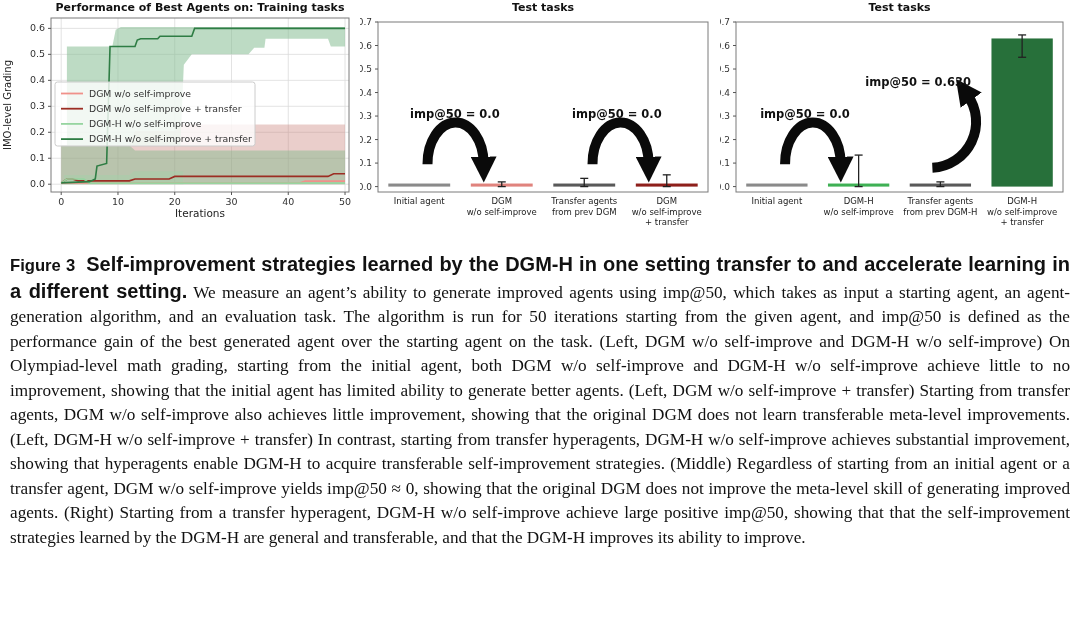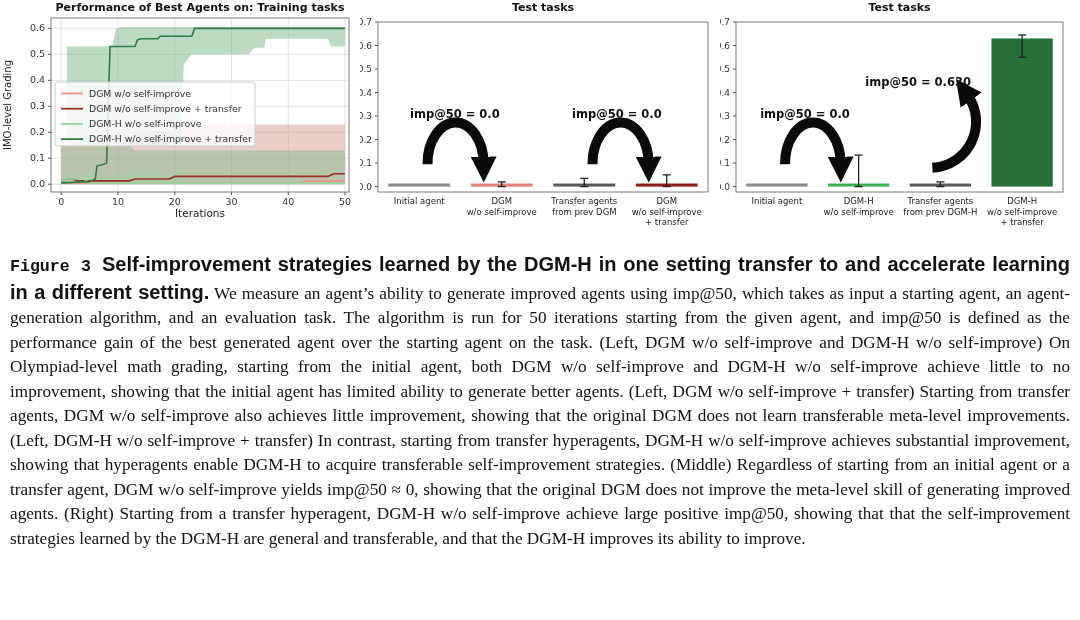--- a/index.html
+++ b/index.html
@@ -3,21 +3,21 @@
 <meta charset="utf-8">
 <style>
   html,body{margin:0;padding:0;background:#ffffff;}
   body{width:1080px;height:620px;overflow:hidden;font-family:"DejaVu Sans",sans-serif;}
   .page{width:1080px;height:620px;background:#fff;position:relative;}
   .figure-row{display:flex;flex-direction:row;width:1080px;height:240px;}
   .panel{width:360px;height:240px;position:relative;}
   .panel svg{display:block;}
   .caption{margin:12px 10px 0 10px;text-align:justify;color:#111;
            font-family:"Liberation Serif",serif;font-size:17.2px;line-height:24.5px;}
-  .cap-label{font-family:Liberation Mono, monospace;font-weight:bold;font-size:16.6px;margin-right:11px;}
+  .cap-label{font-family:Liberation Sans, sans-serif;font-weight:bold;font-size:16.6px;margin-right:11px;}
   .cap-head{font-family:"Liberation Sans",sans-serif;font-weight:bold;font-size:20px;}
   .cap-body{}
 </style>
 </head>
 <body>
 
 <div class="page">
   <div class="figure-row">
     <div class="panel">
       <svg id="chart0" width="360" height="240">

